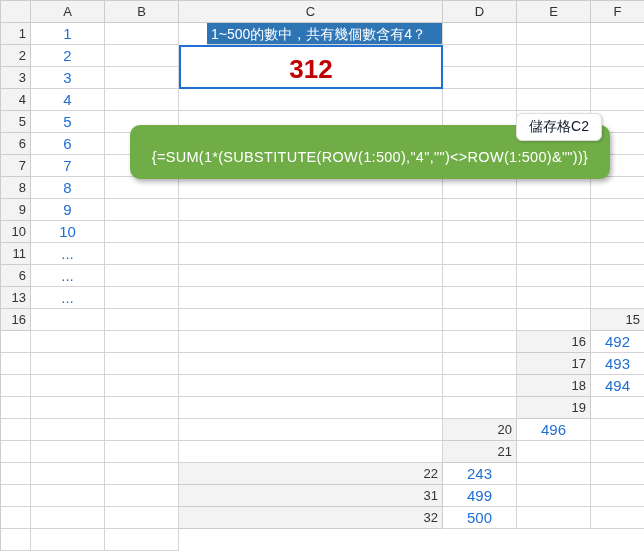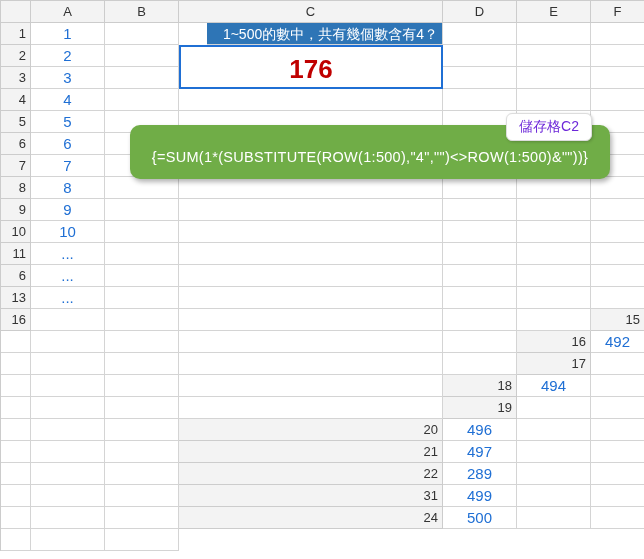--- a/index.html
+++ b/index.html
@@ -54,21 +54,21 @@
     text-align: center;
   }
   .colA {
     color: #1f6fd4;
     font-size: 15px;
   }
   .c1-header {
     background: #2e75b6;
     color: #fff;
     font-size: 14px;
-    text-align: right;
+    text-align: left;
     margin-left: 28px;
   }
   .c2-value {
     color: #c00000;
     font-size: 26px;
     font-weight: bold;
     text-align: center;
     height: 44px;
     line-height: 44px;
     border: 2px solid #1f6fd4;
@@ -80,24 +80,24 @@
     width: 480px;
     background: #70ad47;
     border-radius: 10px;
     box-shadow: 2px 3px 5px rgba(0,0,0,0.3);
     padding: 18px 12px 14px 12px;
     color: #fff;
     text-align: center;
   }
   .callout-label {
     position: absolute;
-    right: 18px;
+    right: 8px;
     top: -12px;
     background: #fff;
-    color: #6d28d9;
+    color: #0f172a;
     border: 1px solid #ddd;
     border-radius: 6px;
     padding: 4px 12px;
     font-size: 14px;
     box-shadow: 1px 1px 3px rgba(0,0,0,0.2);
   }
   .callout-formula {
     font-size: 14.5px;
     letter-spacing: 0.3px;
     padding-top: 6px;
@@ -118,21 +118,21 @@
     <div class="rowhdr">1</div>
     <div class="cell colA">1</div>
     <div class="cell"></div>
     <div class="cell c1-header">1~500的數中，共有幾個數含有4？</div>
     <div class="cell"></div>
     <div class="cell"></div>
     <div class="cell"></div>
     <div class="rowhdr">2</div>
     <div class="cell colA">2</div>
     <div class="cell"></div>
-    <div class="cell c2-value" style="grid-row: span 2;">176</div>
+    <div class="cell c2-value" style="grid-row: span 2;">312</div>
     <div class="cell"></div>
     <div class="cell"></div>
     <div class="cell"></div>
     <div class="rowhdr">3</div>
     <div class="cell colA">3</div>
     <div class="cell"></div>
     <div class="cell"></div>
     <div class="cell"></div>
     <div class="cell"></div>
     <div class="rowhdr">4</div>
@@ -218,20 +218,21 @@
     <div class="cell"></div>
     <div class="cell"></div>
     <div class="rowhdr">16</div>
     <div class="cell colA">492</div>
     <div class="cell"></div>
     <div class="cell"></div>
     <div class="cell"></div>
     <div class="cell"></div>
     <div class="cell"></div>
     <div class="rowhdr">17</div>
+    <div class="cell colA">493</div>
     <div class="cell"></div>
     <div class="cell"></div>
     <div class="cell"></div>
     <div class="cell"></div>
     <div class="cell"></div>
     <div class="rowhdr">18</div>
     <div class="cell colA">494</div>
     <div class="cell"></div>
     <div class="cell"></div>
     <div class="cell"></div>
@@ -244,41 +245,40 @@
     <div class="cell"></div>
     <div class="cell"></div>
     <div class="rowhdr">20</div>
     <div class="cell colA">496</div>
     <div class="cell"></div>
     <div class="cell"></div>
     <div class="cell"></div>
     <div class="cell"></div>
     <div class="cell"></div>
     <div class="rowhdr">21</div>
-    <div class="cell colA">497</div>
     <div class="cell"></div>
     <div class="cell"></div>
     <div class="cell"></div>
     <div class="cell"></div>
     <div class="cell"></div>
     <div class="rowhdr">22</div>
-    <div class="cell colA">289</div>
+    <div class="cell colA">243</div>
     <div class="cell"></div>
     <div class="cell"></div>
     <div class="cell"></div>
     <div class="cell"></div>
     <div class="cell"></div>
     <div class="rowhdr">31</div>
     <div class="cell colA">499</div>
     <div class="cell"></div>
     <div class="cell"></div>
     <div class="cell"></div>
     <div class="cell"></div>
     <div class="cell"></div>
-    <div class="rowhdr">24</div>
+    <div class="rowhdr">32</div>
     <div class="cell colA">500</div>
     <div class="cell"></div>
     <div class="cell"></div>
     <div class="cell"></div>
     <div class="cell"></div>
     <div class="cell"></div>
   </div>
 
 <div class="callout">
   <div class="callout-label">儲存格C2</div>

